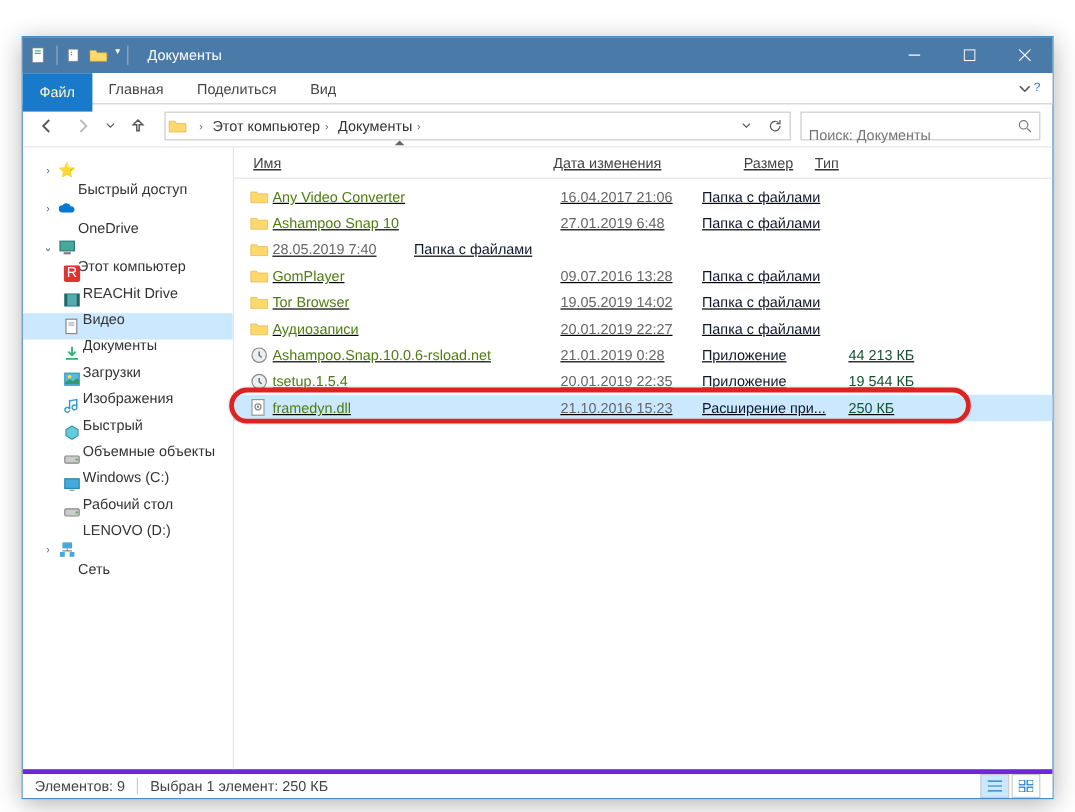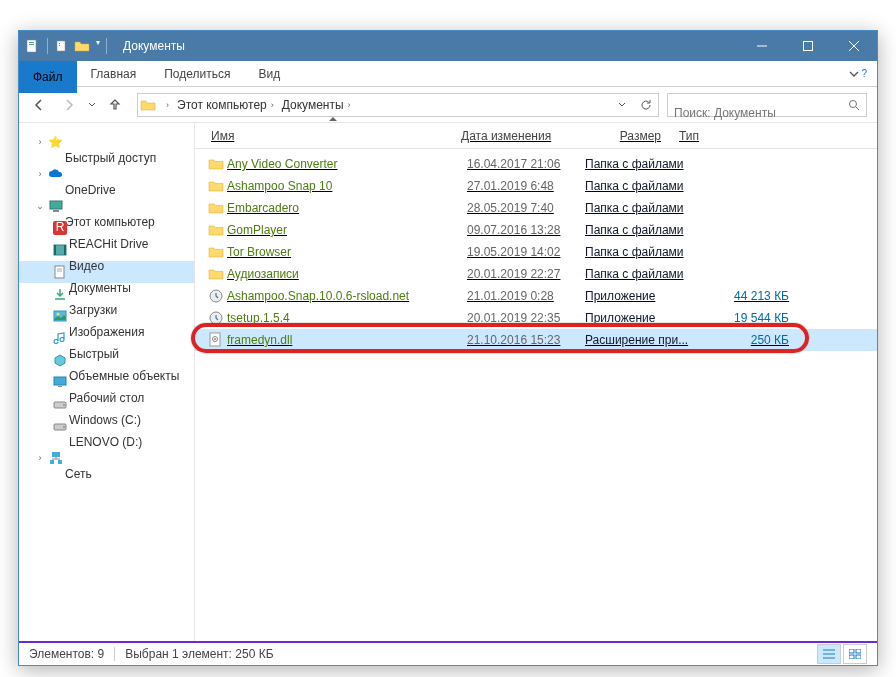--- a/index.html
+++ b/index.html
@@ -7,21 +7,21 @@
 .window { width: 860px; height: 636px; background: #fff; border: 1px solid #4a8bc2; box-shadow: 0 4px 20px rgba(0,0,0,0.3); position: relative; }
 .titlebar { height: 30px; background: #4a7aa8; display: flex; align-items: center; color: #fff; }
 .titlebar-icons { display: flex; gap: 4px; padding: 0 6px; }
 .titlebar-icons .ticon { width: 16px; height: 16px; display:flex; align-items:center; justify-content:center; }
 .qat-sep { width:1px; height:16px; background: rgba(255,255,255,0.4); margin: 0 2px; }
 .qat-chevron { margin-left:2px; font-size:8px; color:#fff; }
 .title-text { margin-left: 8px; font-size: 12px; }
 .win-controls { margin-left: auto; display: flex; }
 .win-btn { width: 46px; height: 30px; display: flex; align-items: center; justify-content: center; color: #fff; cursor: pointer; }
 .ribbon-tabs { height: 26px; background: #fff; display: flex; align-items: stretch; border-bottom: 1px solid #d0d0d0; }
-.tab-file { background: #1979ca; color: #000000; padding: 16px 14px; display:flex; align-items:center; font-size:12px; }
+.tab-file { background: #1979ca; color: #fef9c3; padding: 16px 14px; display:flex; align-items:center; font-size:12px; }
 .tab { padding: 0 14px; display:flex; align-items:center; color: #444; cursor:pointer; }
 .ribbon-toggle { margin-left:auto; padding: 0 10px; display:flex; align-items:center; gap:2px; color:#555; cursor:pointer;}
 .ribbon-toggle svg { width:10px; height:10px; }
 .nav-row { height: 36px; display:flex; align-items:center; padding: 0 6px; gap:2px; border-bottom:1px solid #e5e5e5;}
 .nav-btn { width:28px; height:28px; display:flex; align-items:center; justify-content:center; color:#606060; cursor:pointer; border-radius:2px;}
 .nav-btn.disabled { color:#bbb; cursor:default;}
 .addr-wrap { flex:1; height:24px; border:1px solid #ccc; display:flex; align-items:center; margin:0 6px; }
 .addr-icon { width:20px; display:flex; align-items:center; justify-content:center;}
 .crumb { padding:0 4px; display:flex; align-items:center; height:100%; cursor:pointer; color:#333;}
 .crumb .chev { margin-left:4px; font-size:9px; color:#666;}
@@ -49,23 +49,23 @@
 .col-size { width:100px; justify-content:flex-end; padding-right:18px;}
 .sort-ind { position:relative; }
 .sort-ind::after { content:""; position:absolute; top:-10px; left:50%; transform:translateX(-50%); border:4px solid transparent; border-bottom-color:#666;}
 .file-list { flex:1; padding-top:4px; position:relative;}
 .row { height:22px; display:flex; align-items:center; padding-left:10px; cursor:pointer;}
 .row.selected { background:#cce8ff;}
 .row .ficon { width:22px; display:flex; align-items:center; justify-content:center;}
 .row .fname { width:240px; color:#4d7c0f; white-space:nowrap; overflow:hidden; text-overflow:ellipsis;}
 .row .fdate { width:118px; color:#666;}
 .row .ftype { width:122px; color:#0f172a; white-space:nowrap; overflow:hidden; text-overflow:ellipsis;}
-.row .fsize { width:100px; color:#0369a1; text-align:right; padding-right:18px;}
+.row .fsize { width:100px; color:#14532d; padding-right:18px;}
 .highlight-box { position:absolute; border:4px solid #d22; border-radius:18px; pointer-events:none; box-shadow: 0 0 0 1px rgba(0,0,0,0.1);}
-.statusbar { height:24px; border-top:2px solid #6d28d9; display:flex; align-items:center; padding:0 10px; color:#444; background:#fff;}
+.statusbar { height:24px; border-top:4px solid #6d28d9; display:flex; align-items:center; padding:0 10px; color:#444; background:#fff;}
 .status-sep { width:1px; height:14px; background:#ccc; margin:0 10px;}
 .status-views { margin-left:auto; display:flex; gap:2px;}
 .view-btn { width:24px; height:20px; display:flex; align-items:center; justify-content:center; color:#1979ca; border:1px solid #ccc; cursor:pointer;}
 .view-btn.active { background:#cce8ff;}
 svg { display:block; }
 .folder-svg { fill:#ffd96b; stroke:#d6a93a; stroke-width:0.5;}
 </style>
 </head>
 <body>
 
@@ -279,34 +279,34 @@
           <span class="tree-icon">
             <svg width="14" height="14">
               <path d="M7 2l5 3v5l-5 3-5-3V5z" fill="#6cd" stroke="#39a"></path>
             </svg>
           </span>
           <span class="tree-label">Объемные объекты</span>
         </div>
       <div class="tree-item tree-indent-2">
           <span class="tree-icon">
             <svg width="14" height="12">
+              <rect x="1" y="4" width="12" height="6" fill="#ccc" stroke="#888" rx="1"></rect>
+              <circle cx="11" cy="7" r="1" fill="#6a6"></circle>
+            </svg>
+          </span>
+          <span class="tree-label">Windows (C:)</span>
+        </div>
+      <div class="tree-item tree-indent-2">
+          <span class="tree-icon">
+            <svg width="14" height="12">
               <rect x="1" y="1" width="12" height="8" fill="#4ad" stroke="#28a"></rect>
               <rect x="5" y="10" width="4" height="1" fill="#888"></rect>
             </svg>
           </span>
           <span class="tree-label">Рабочий стол</span>
-        </div>
-      <div class="tree-item tree-indent-2">
-          <span class="tree-icon">
-            <svg width="14" height="12">
-              <rect x="1" y="4" width="12" height="6" fill="#ccc" stroke="#888" rx="1"></rect>
-              <circle cx="11" cy="7" r="1" fill="#6a6"></circle>
-            </svg>
-          </span>
-          <span class="tree-label">Windows (C:)</span>
         </div>
       <div class="tree-item tree-indent-2">
           <span class="tree-icon">
             <svg width="14" height="12">
               <rect x="1" y="4" width="12" height="6" fill="#ccc" stroke="#888" rx="1"></rect>
               <circle cx="11" cy="7" r="1" fill="#6a6"></circle>
             </svg>
           </span>
           <span class="tree-label">LENOVO (D:)</span>
         </div>
@@ -356,21 +356,20 @@
             <span class="fdate">27.01.2019 6:48</span>
             <span class="ftype">Папка с файлами</span>
             <span class="fsize"></span>
           </div>
           <div class="row">
             <span class="ficon">
               <svg width="16" height="14" viewBox="0 0 16 14">
                 <path class="folder-svg" d="M1 3h5l1 1.5h8V12H1z"></path>
               </svg>
             </span>
-            <span class="fname">Embarcadero</span>
             <span class="fdate">28.05.2019 7:40</span>
             <span class="ftype">Папка с файлами</span>
             <span class="fsize"></span>
           </div>
           <div class="row">
             <span class="ficon">
               <svg width="16" height="14" viewBox="0 0 16 14">
                 <path class="folder-svg" d="M1 3h5l1 1.5h8V12H1z"></path>
               </svg>
             </span>

